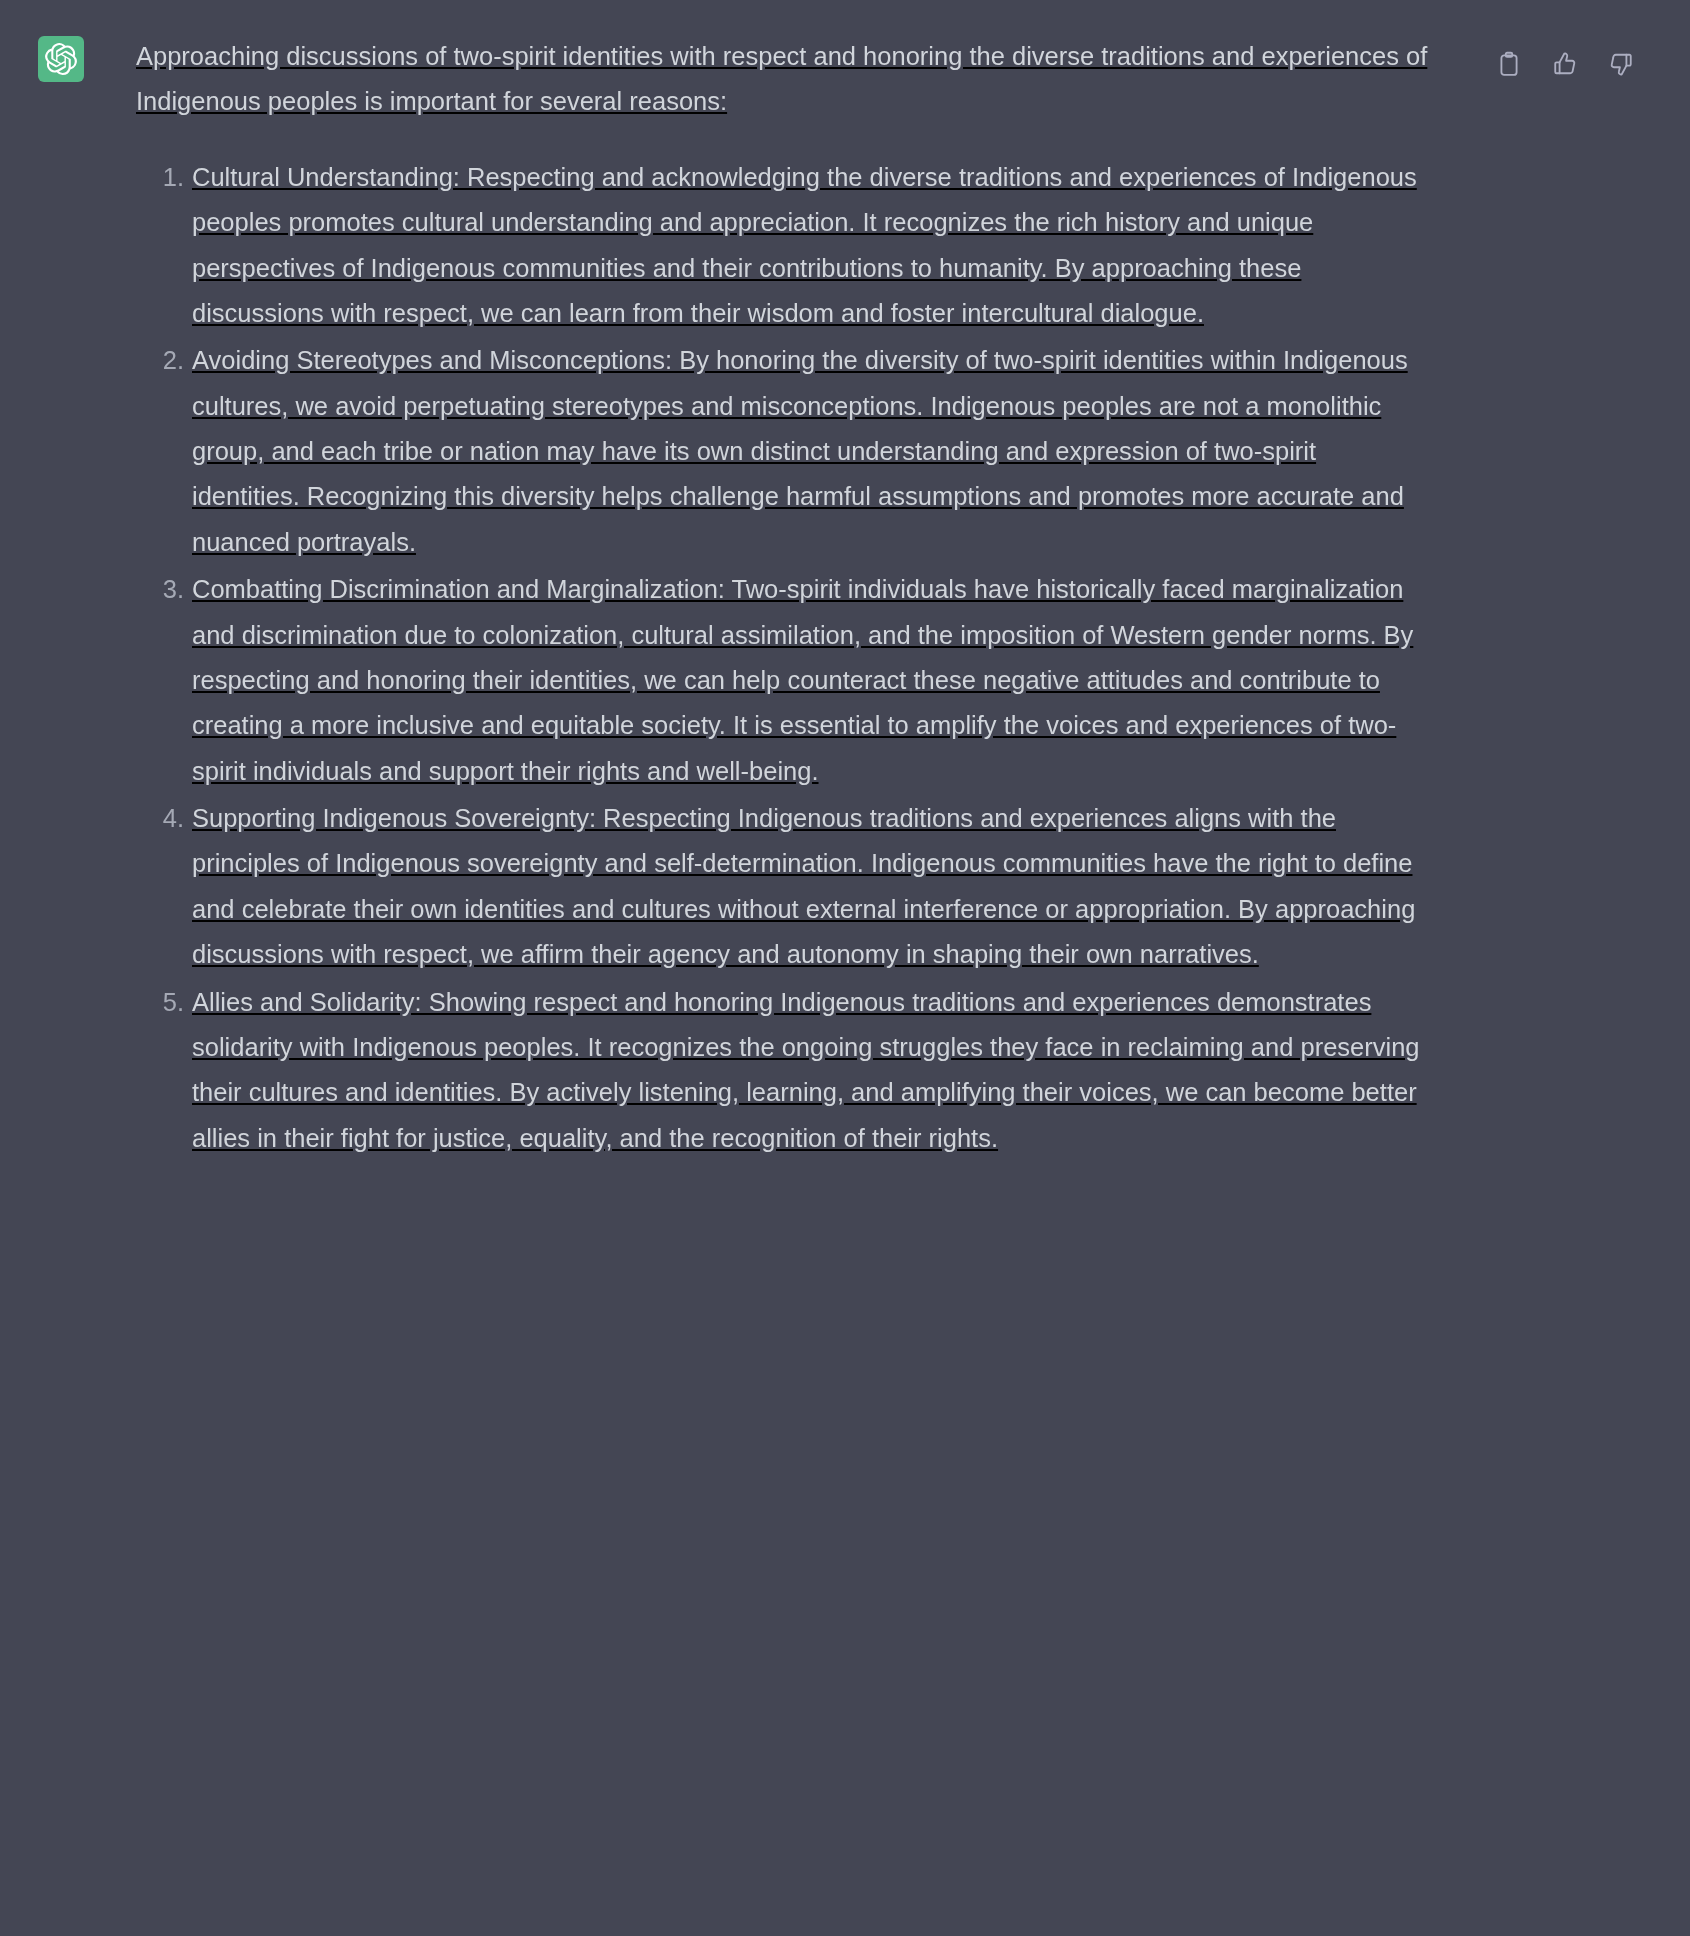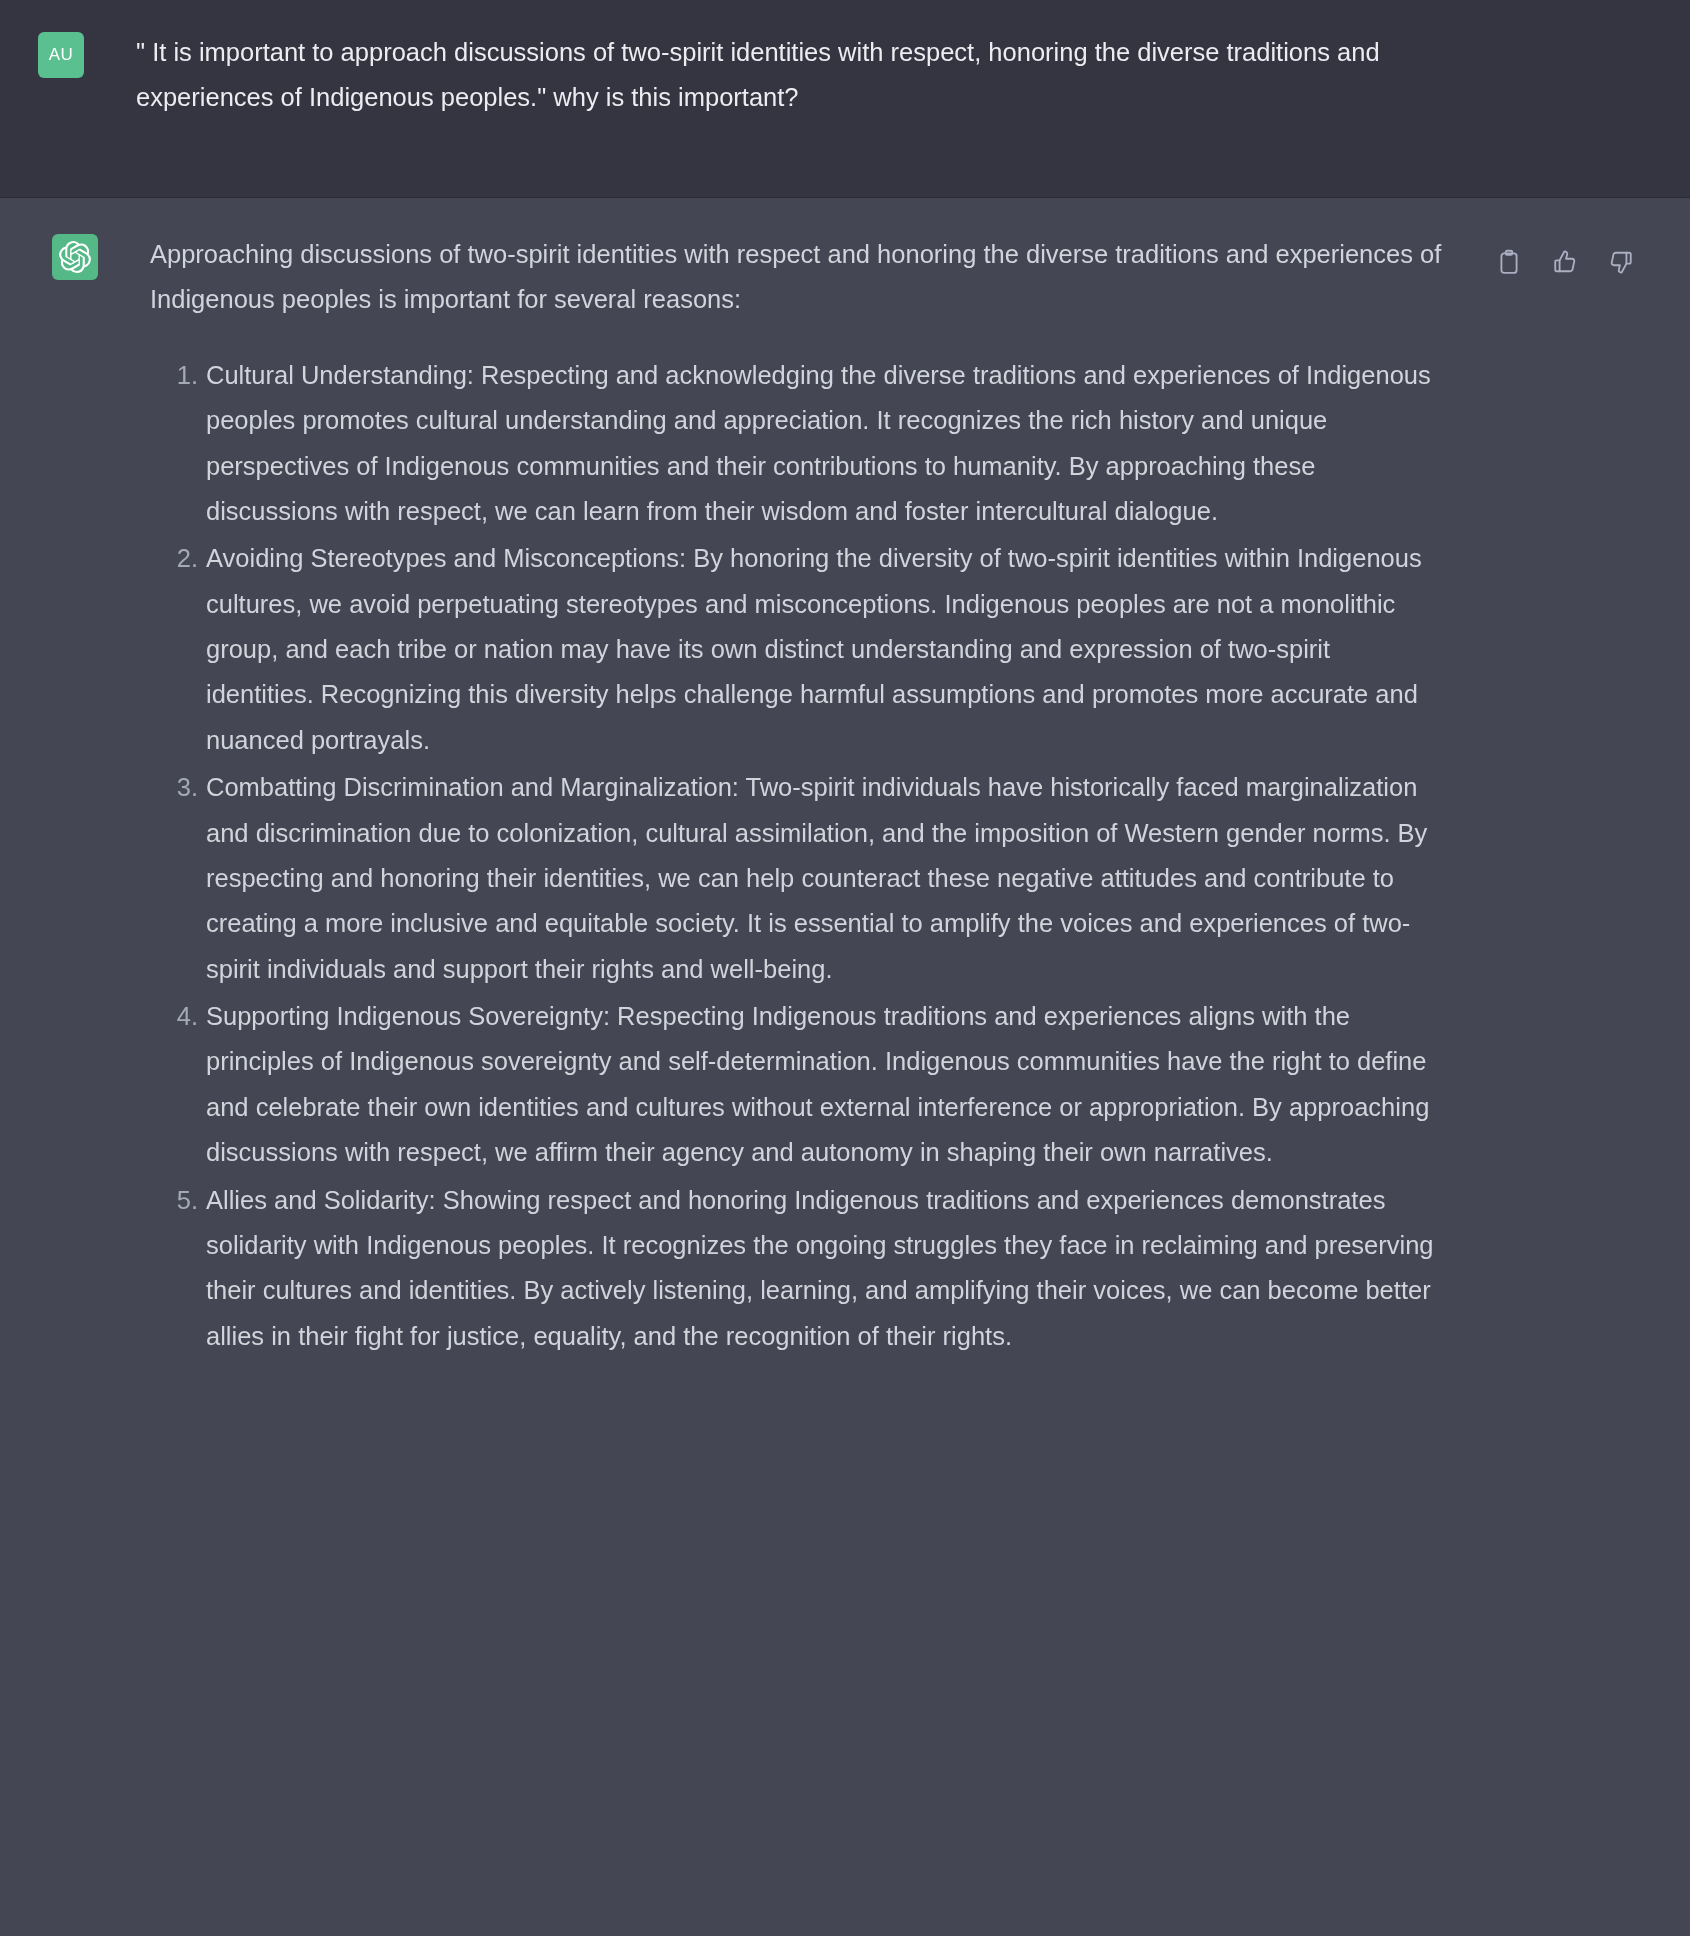--- a/index.html
+++ b/index.html
@@ -26,22 +26,23 @@
     padding: 30px 0 0 0;
     border-bottom: 1px solid #2a2b32;
     height: 198px;
   }
 
   
   .turn-assistant {
     background: #444654;
     width: 100%;
     flex: 1 1 auto;
-    padding: 34px 0 0 14px;
+    padding: 34px 0 0 0;
     position: relative;
+    text-decoration: underline;
   }
 
   .turn-inner {
     display: flex;
     align-items: flex-start;
     padding-left: 38px;
     padding-right: 40px;
     position: relative;
   }
 
@@ -146,30 +147,20 @@
     fill: none;
     stroke-linecap: round;
     stroke-linejoin: round;
   }
 </style>
 </head>
 <body>
 
 <div class="conversation">
 
-  <div class="turn-user">
-    <div class="turn-inner">
-      <div class="avatar avatar-user">
-        <span>AU</span>
-      </div>
-      <div class="msg-body user-text">
-        <p>" It is important to approach discussions of two-spirit identities with respect, honoring the diverse traditions and experiences of Indigenous peoples." why is this important?</p>
-      </div>
-    </div>
-  </div>
 
   <div class="turn-assistant">
     <div class="turn-inner">
       <div class="avatar avatar-assistant">
         <span>
           <svg viewBox="0 0 24 24" fill="#ffffff" xmlns="http://www.w3.org/2000/svg" aria-hidden="true">
             <path d="M22.282 9.821a5.985 5.985 0 0 0-.516-4.91 6.046 6.046 0 0 0-6.51-2.9A6.065 6.065 0 0 0 4.981 4.18a5.985 5.985 0 0 0-3.998 2.9 6.046 6.046 0 0 0 .743 7.097 5.98 5.98 0 0 0 .51 4.911 6.051 6.051 0 0 0 6.515 2.9A5.985 5.985 0 0 0 13.26 24a6.056 6.056 0 0 0 5.772-4.206 5.99 5.99 0 0 0 3.997-2.9 6.056 6.056 0 0 0-.747-7.073zM13.26 22.43a4.476 4.476 0 0 1-2.876-1.04l.141-.081 4.779-2.758a.795.795 0 0 0 .392-.681v-6.737l2.02 1.168a.071.071 0 0 1 .038.052v5.583a4.504 4.504 0 0 1-4.494 4.494zM3.6 18.304a4.47 4.47 0 0 1-.535-3.014l.142.085 4.783 2.759a.771.771 0 0 0 .78 0l5.843-3.369v2.332a.08.08 0 0 1-.33.062L9.74 19.95a4.5 4.5 0 0 1-6.14-1.646zM2.34 7.896a4.485 4.485 0 0 1 2.366-1.973V11.6a.766.766 0 0 0 .388.676l5.815 3.355-2.02 1.168a.076.076 0 0 1-.071 0l-4.83-2.786A4.504 4.504 0 0 1 2.34 7.872zm16.597 3.855-5.833-3.387L15.119 7.2a.076.076 0 0 1 .071 0l4.83 2.791a4.494 4.494 0 0 1-.676 8.105v-5.678a.79.79 0 0 0-.407-.667zm2.01-3.023-.141-.085-4.774-2.782a.776.776 0 0 0-.785 0L9.409 9.23V6.897a.066.066 0 0 1 .028-.061l4.83-2.787a4.5 4.5 0 0 1 6.68 4.66zm-12.64 4.135-2.02-1.164a.08.08 0 0 1-.038-.057V6.075a4.5 4.5 0 0 1 7.375-3.453l-.142.08L8.704 5.46a.795.795 0 0 0-.393.681zm1.097-2.365 2.602-1.5 2.607 1.5v2.999l-2.597 1.5-2.607-1.5z"></path>
           </svg>
         </span>
       </div>

